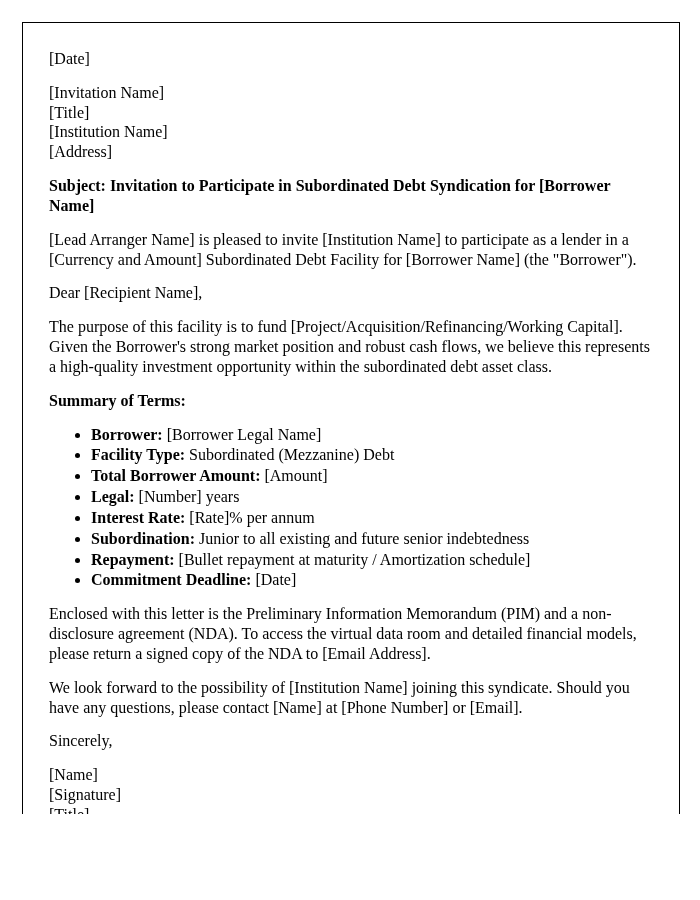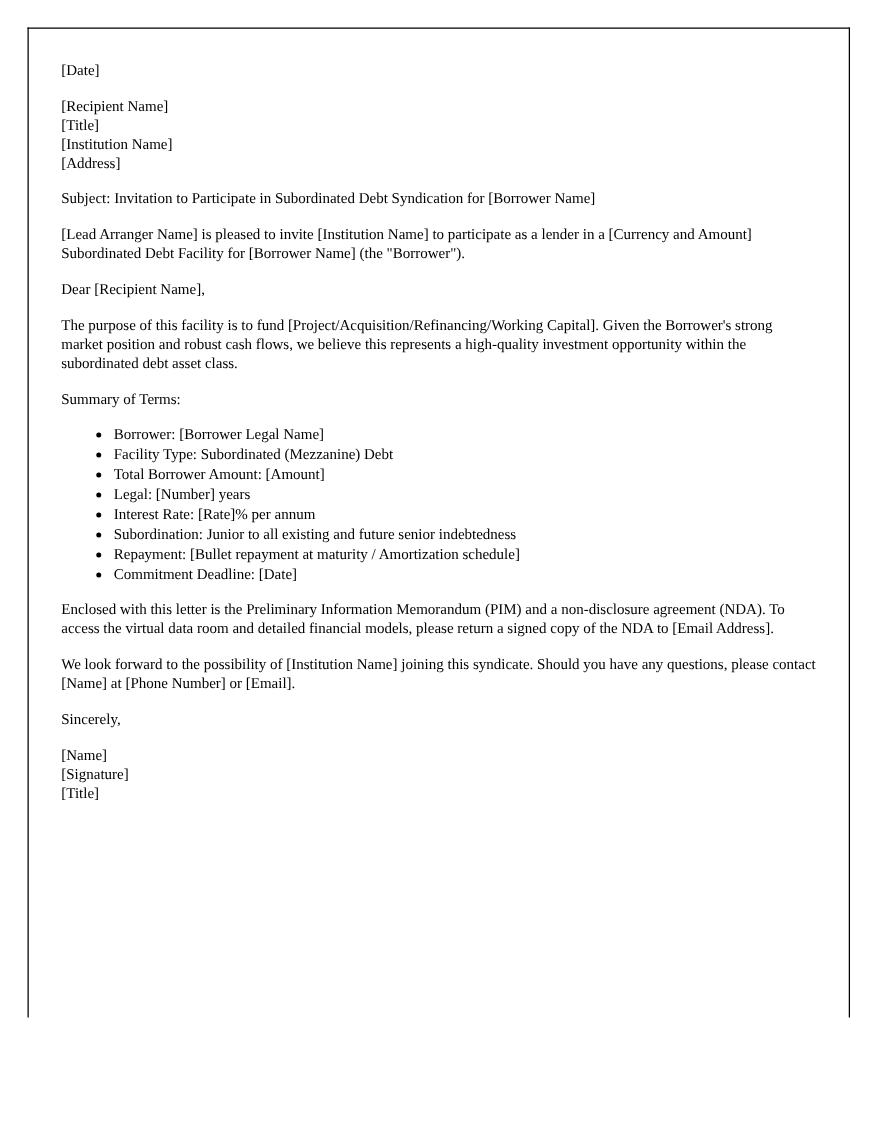--- a/index.html
+++ b/index.html
@@ -14,52 +14,52 @@
   .letter-page {
     position: absolute;
     left: 22px;
     top: 22px;
     width: 604px;
     height: 765px;
     border: 1px solid #000000;
     border-bottom: none;
     padding: 26px 26px 0 26px;
     overflow: hidden;
-    font-size: 12px;
+    font-size: 16px;
     line-height: 1.24;
   }
   p {
     margin: 0 0 14px 0;
   }
   .tight p, p.tight {
     margin: 0;
   }
   .block {
     margin: 0 0 14px 0;
   }
   .bold {
-    font-weight: normal;
+    font-weight: bold;
   }
   ul.terms-list {
     margin: 0 0 14px 0;
     padding-left: 42px;
   }
   ul.terms-list li {
     margin: 0 0 1px 0;
   }
 </style>
 </head>
 <body>
 
 <div class="letter-page">
 
   <p>[Date]</p>
 
   <div class="block tight">
-    <p class="tight">[Recipient Name]</p>
+    <p class="tight">[Invitation Name]</p>
     <p class="tight">[Title]</p>
     <p class="tight">[Institution Name]</p>
     <p class="tight">[Address]</p>
   </div>
 
   <p class="bold">Subject: Invitation to Participate in Subordinated Debt Syndication for [Borrower Name]</p>
 
   <p>[Lead Arranger Name] is pleased to invite [Institution Name] to participate as a lender in a [Currency and Amount] Subordinated Debt Facility for [Borrower Name] (the "Borrower").</p>
 
   <p>Dear [Recipient Name],</p>

